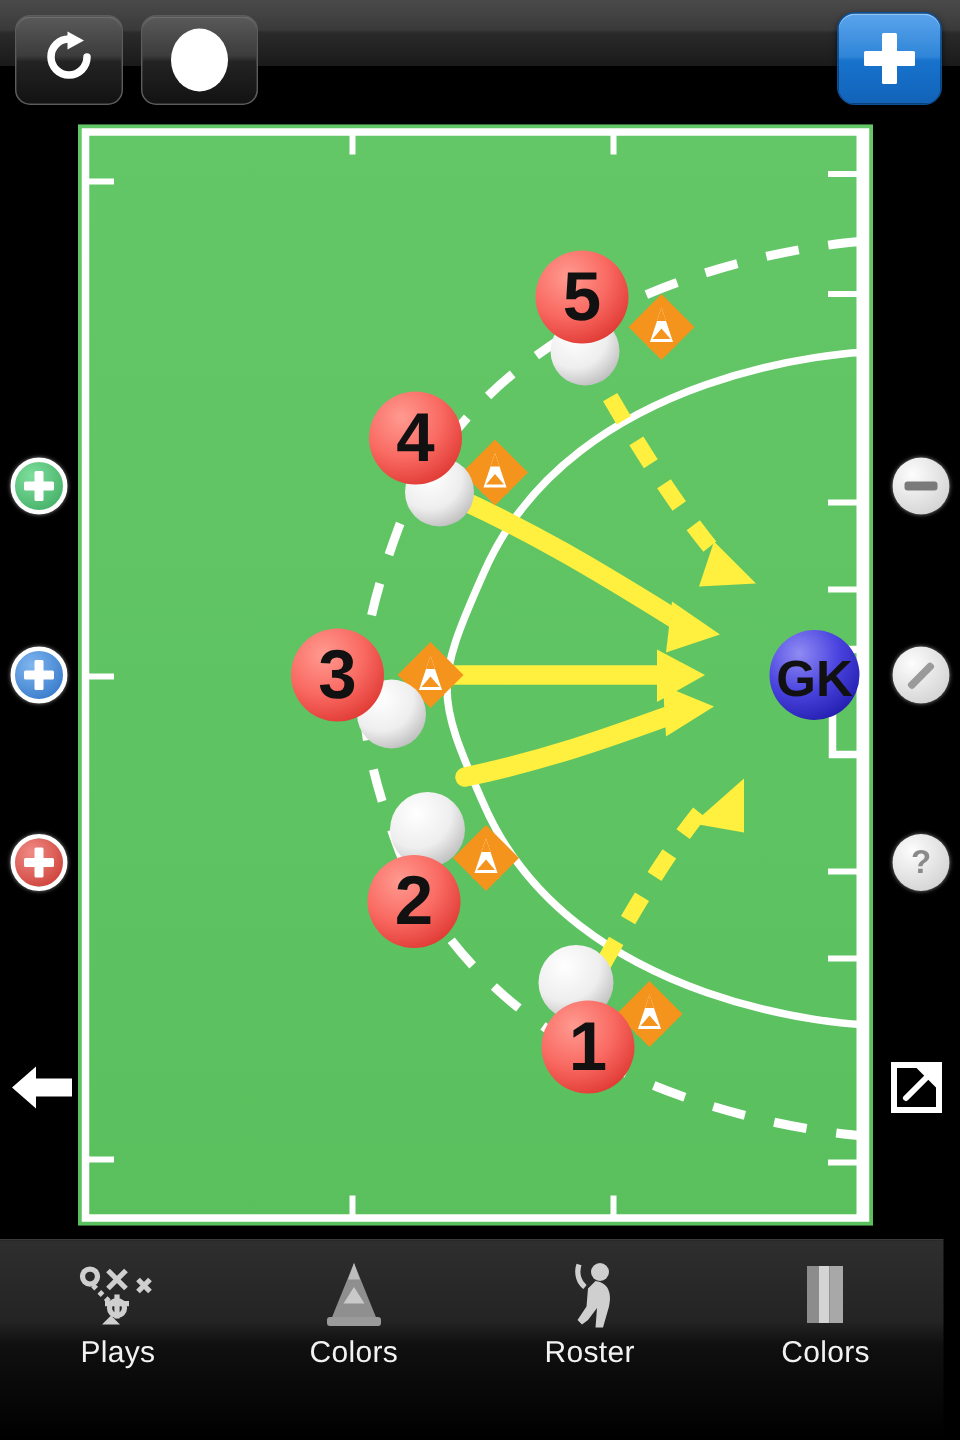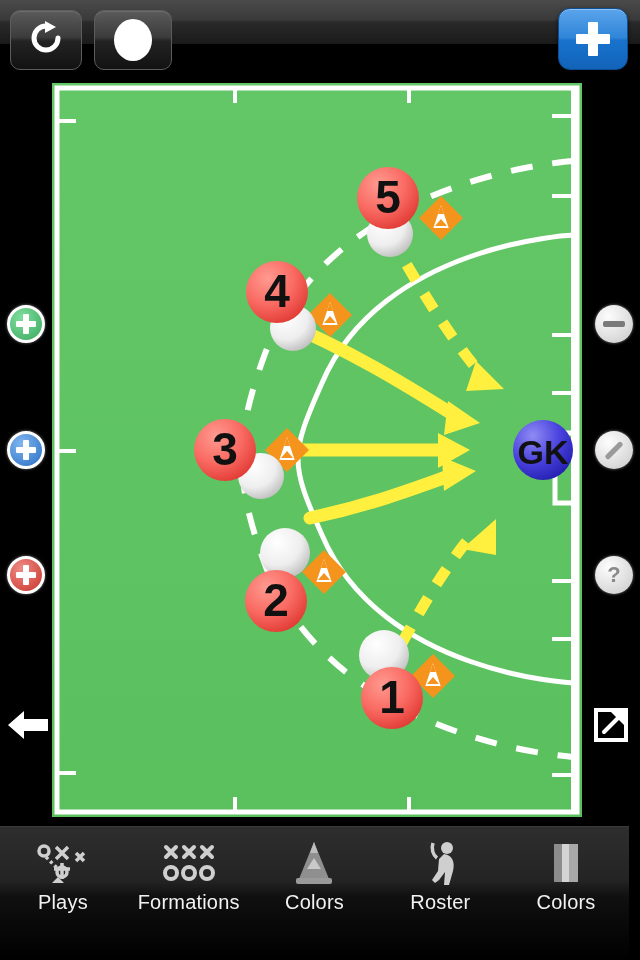--- a/index.html
+++ b/index.html
@@ -324,37 +324,20 @@
             <path d="M22 8 L34 20 M34 8 L22 20"></path>
             <path d="M42 14 L50 22 M50 14 L42 22"></path>
             <path d="M28 24 L28 40 M20 30 L36 30"></path>
           </g>
           <polygon points="24,38 30,44 18,44" fill="#cfcfcf"></polygon>
         </svg>
       </span>
       <span class="tab-label">Plays</span>
     </div>
 
-    <div class="tab">
-      <span class="tab-icon">
-        <svg width="58" height="48" viewBox="0 0 58 48">
-          <g stroke="#cfcfcf" stroke-width="4" fill="none" stroke-linecap="round">
-            <path d="M6 8 L16 18 M16 8 L6 18"></path>
-            <path d="M24 8 L34 18 M34 8 L24 18"></path>
-            <path d="M42 8 L52 18 M52 8 L42 18"></path>
-          </g>
-          <g stroke="#cfcfcf" stroke-width="4" fill="none">
-            <ellipse cx="11" cy="34" rx="6" ry="6"></ellipse>
-            <ellipse cx="29" cy="34" rx="6" ry="6"></ellipse>
-            <ellipse cx="47" cy="34" rx="6" ry="6"></ellipse>
-          </g>
-        </svg>
-      </span>
-      <span class="tab-label">Formations</span>
-    </div>
 
     <div class="tab">
       <span class="tab-icon">
         <svg width="58" height="48" viewBox="0 0 58 48">
           <polygon points="29,3 44,40 14,40" fill="#8f8f8f"></polygon>
           <polygon points="29,3 33,14 25,14" fill="#bdbdbd"></polygon>
           <polygon points="29,19 36,30 22,30" fill="#c9c9c9"></polygon>
           <rect x="11" y="39" width="36" height="6" rx="2" fill="#9a9a9a"></rect>
         </svg>
       </span>

